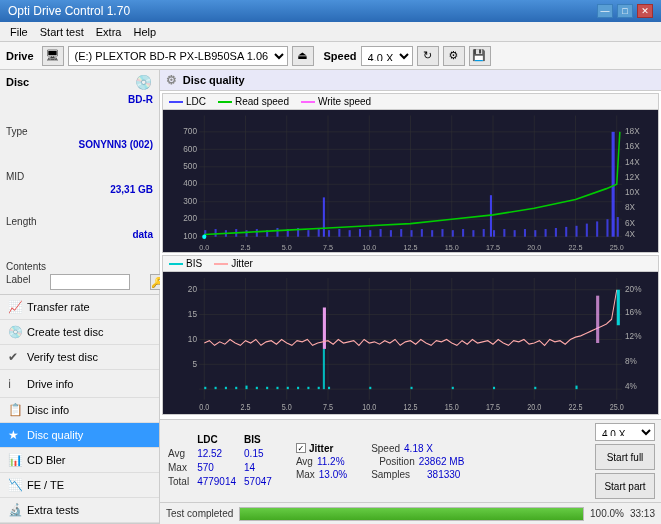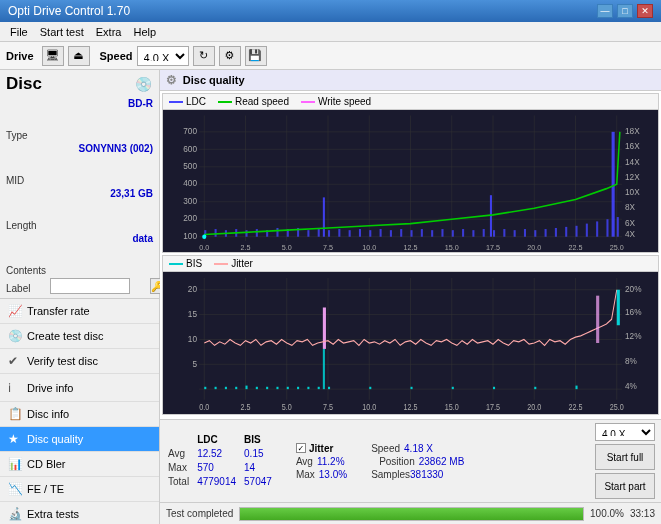--- a/index.html
+++ b/index.html
@@ -100,33 +100,33 @@
     .disc-info-panel {
       padding: 4px 6px;
       border-bottom: 1px solid #ccc;
     }
     .disc-header {
       display: flex;
       align-items: center;
       justify-content: space-between;
       margin-bottom: 4px;
     }
-    .disc-title { font-size: 17px; font-weight: bold; }
+    .disc-title { font-size: 11px; font-weight: bold; }
     .disc-icon { font-size: 14px; color: #888; }
     .disc-row {
       display: flex;
       justify-content: space-between;
       font-size: 10px;
       margin-bottom: 2px;
     }
     .disc-key { color: #333; margin-top: 32px; }
     .disc-value { color: #0000cc; font-weight: bold; }
     .label-row {
       display: flex;
-      align-items: flex-end;
+      align-items: flex-start;
       gap: 20px;
       margin-top: 2px;
     }
     .label-key { font-size: 10px; color: #333; }
     .label-input {
       height: 16px;
       width: 80px;
       border: 1px solid #aaa;
       font-size: 10px;
       padding: 0 2px;
@@ -331,20 +331,23 @@
 <div class="menubar">
   <div class="menubar-item">File</div>
   <div class="menubar-item">Start test</div>
   <div class="menubar-item">Extra</div>
   <div class="menubar-item">Help</div>
 </div>
 
 <div class="drive-toolbar">
   <span class="drive-label">Drive</span>
   <div class="drive-icon-btn">🖥</div>
+  <select class="drive-select">
+    <option>(E:) PLEXTOR BD-R  PX-LB950SA 1.06</option>
+  </select>
   <div class="drive-icon-btn">⏏</div>
   <span class="speed-label">Speed</span>
   <select class="speed-select">
     <option>4.0 X</option>
   </select>
   <div class="drive-icon-btn">↻</div>
   <div class="drive-icon-btn">⚙</div>
   <div class="drive-icon-btn">💾</div>
 </div>
 
@@ -692,21 +695,21 @@
 
         <div style="display:flex; flex-direction:column; gap:2px; font-size:10px; margin-left:8px;">
           <div style="display:flex; gap:4px; align-items:center;">
             <span class="stat-label-col">Speed</span>
             <span class="stat-value-blue">4.18 X</span>
           </div>
           <div style="display:flex; gap:4px;margin-left:8px;">
             <span class="stat-label-col">Position</span>
             <span class="stat-value-blue">23862 MB</span>
           </div>
-          <div style="display:flex; gap:0;">
+          <div style="display:flex; gap:17px;">
             <span class="stat-label-col">Samples</span>
             <span class="stat-value-blue">381330</span>
           </div>
         </div>
 
         <div class="right-controls">
           <div class="right-controls-row">
             <select class="speed-select" style="width:60px; height:18px; font-size:10px;">
               <option>4.0 X</option>
             </select>

